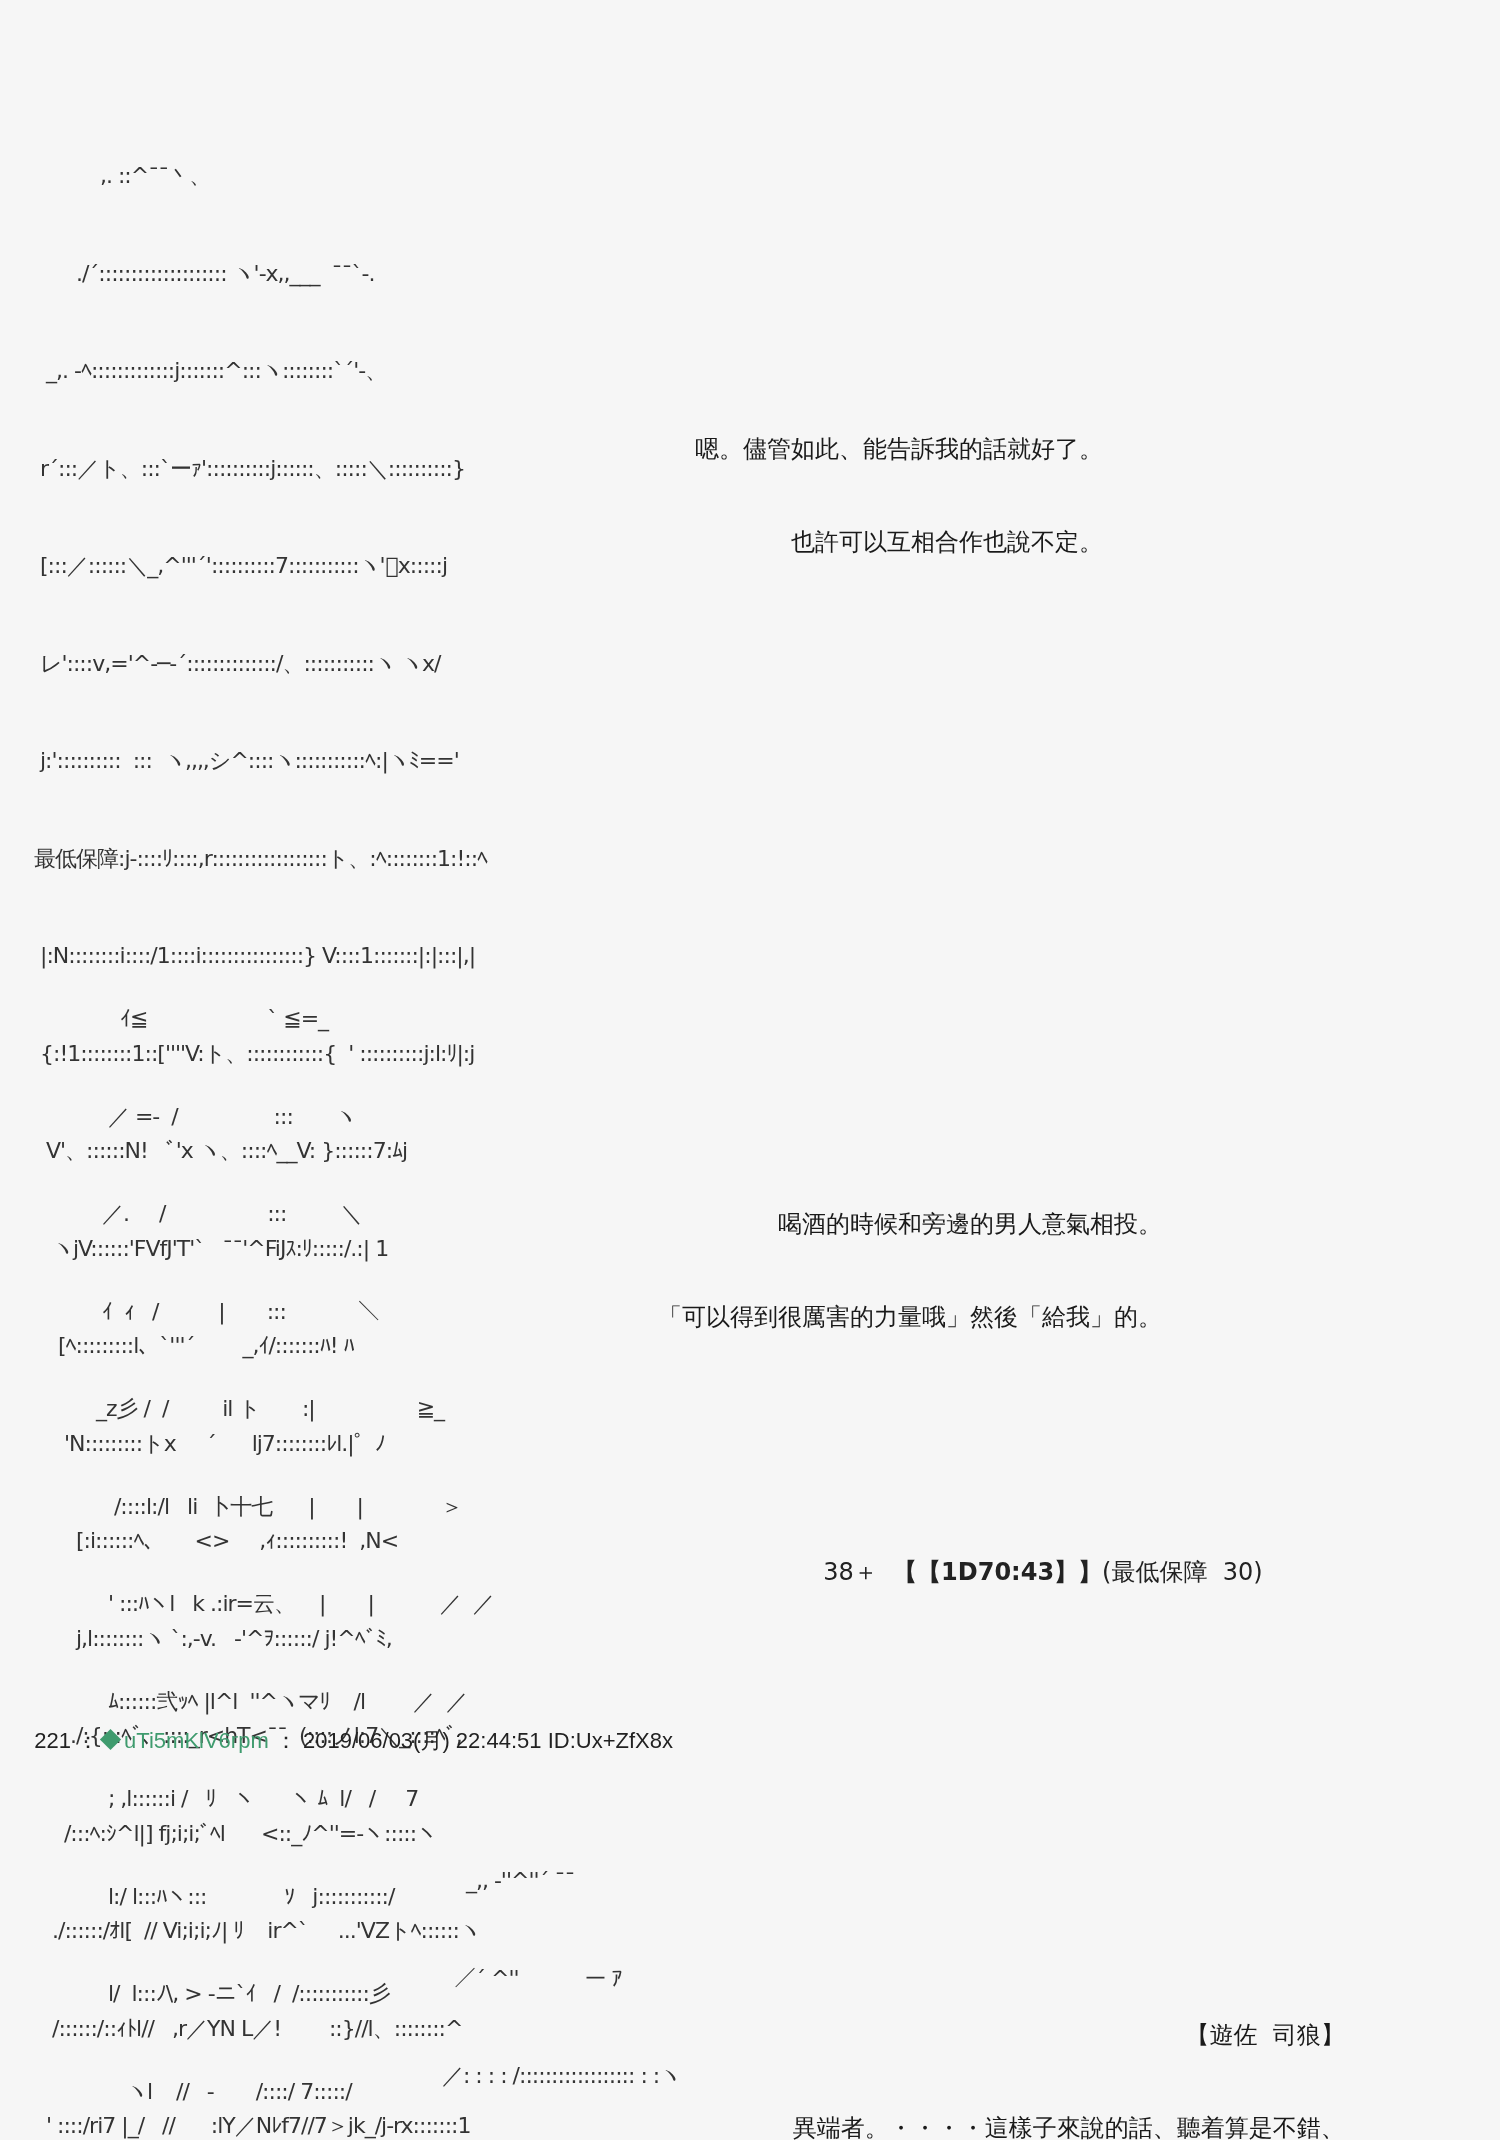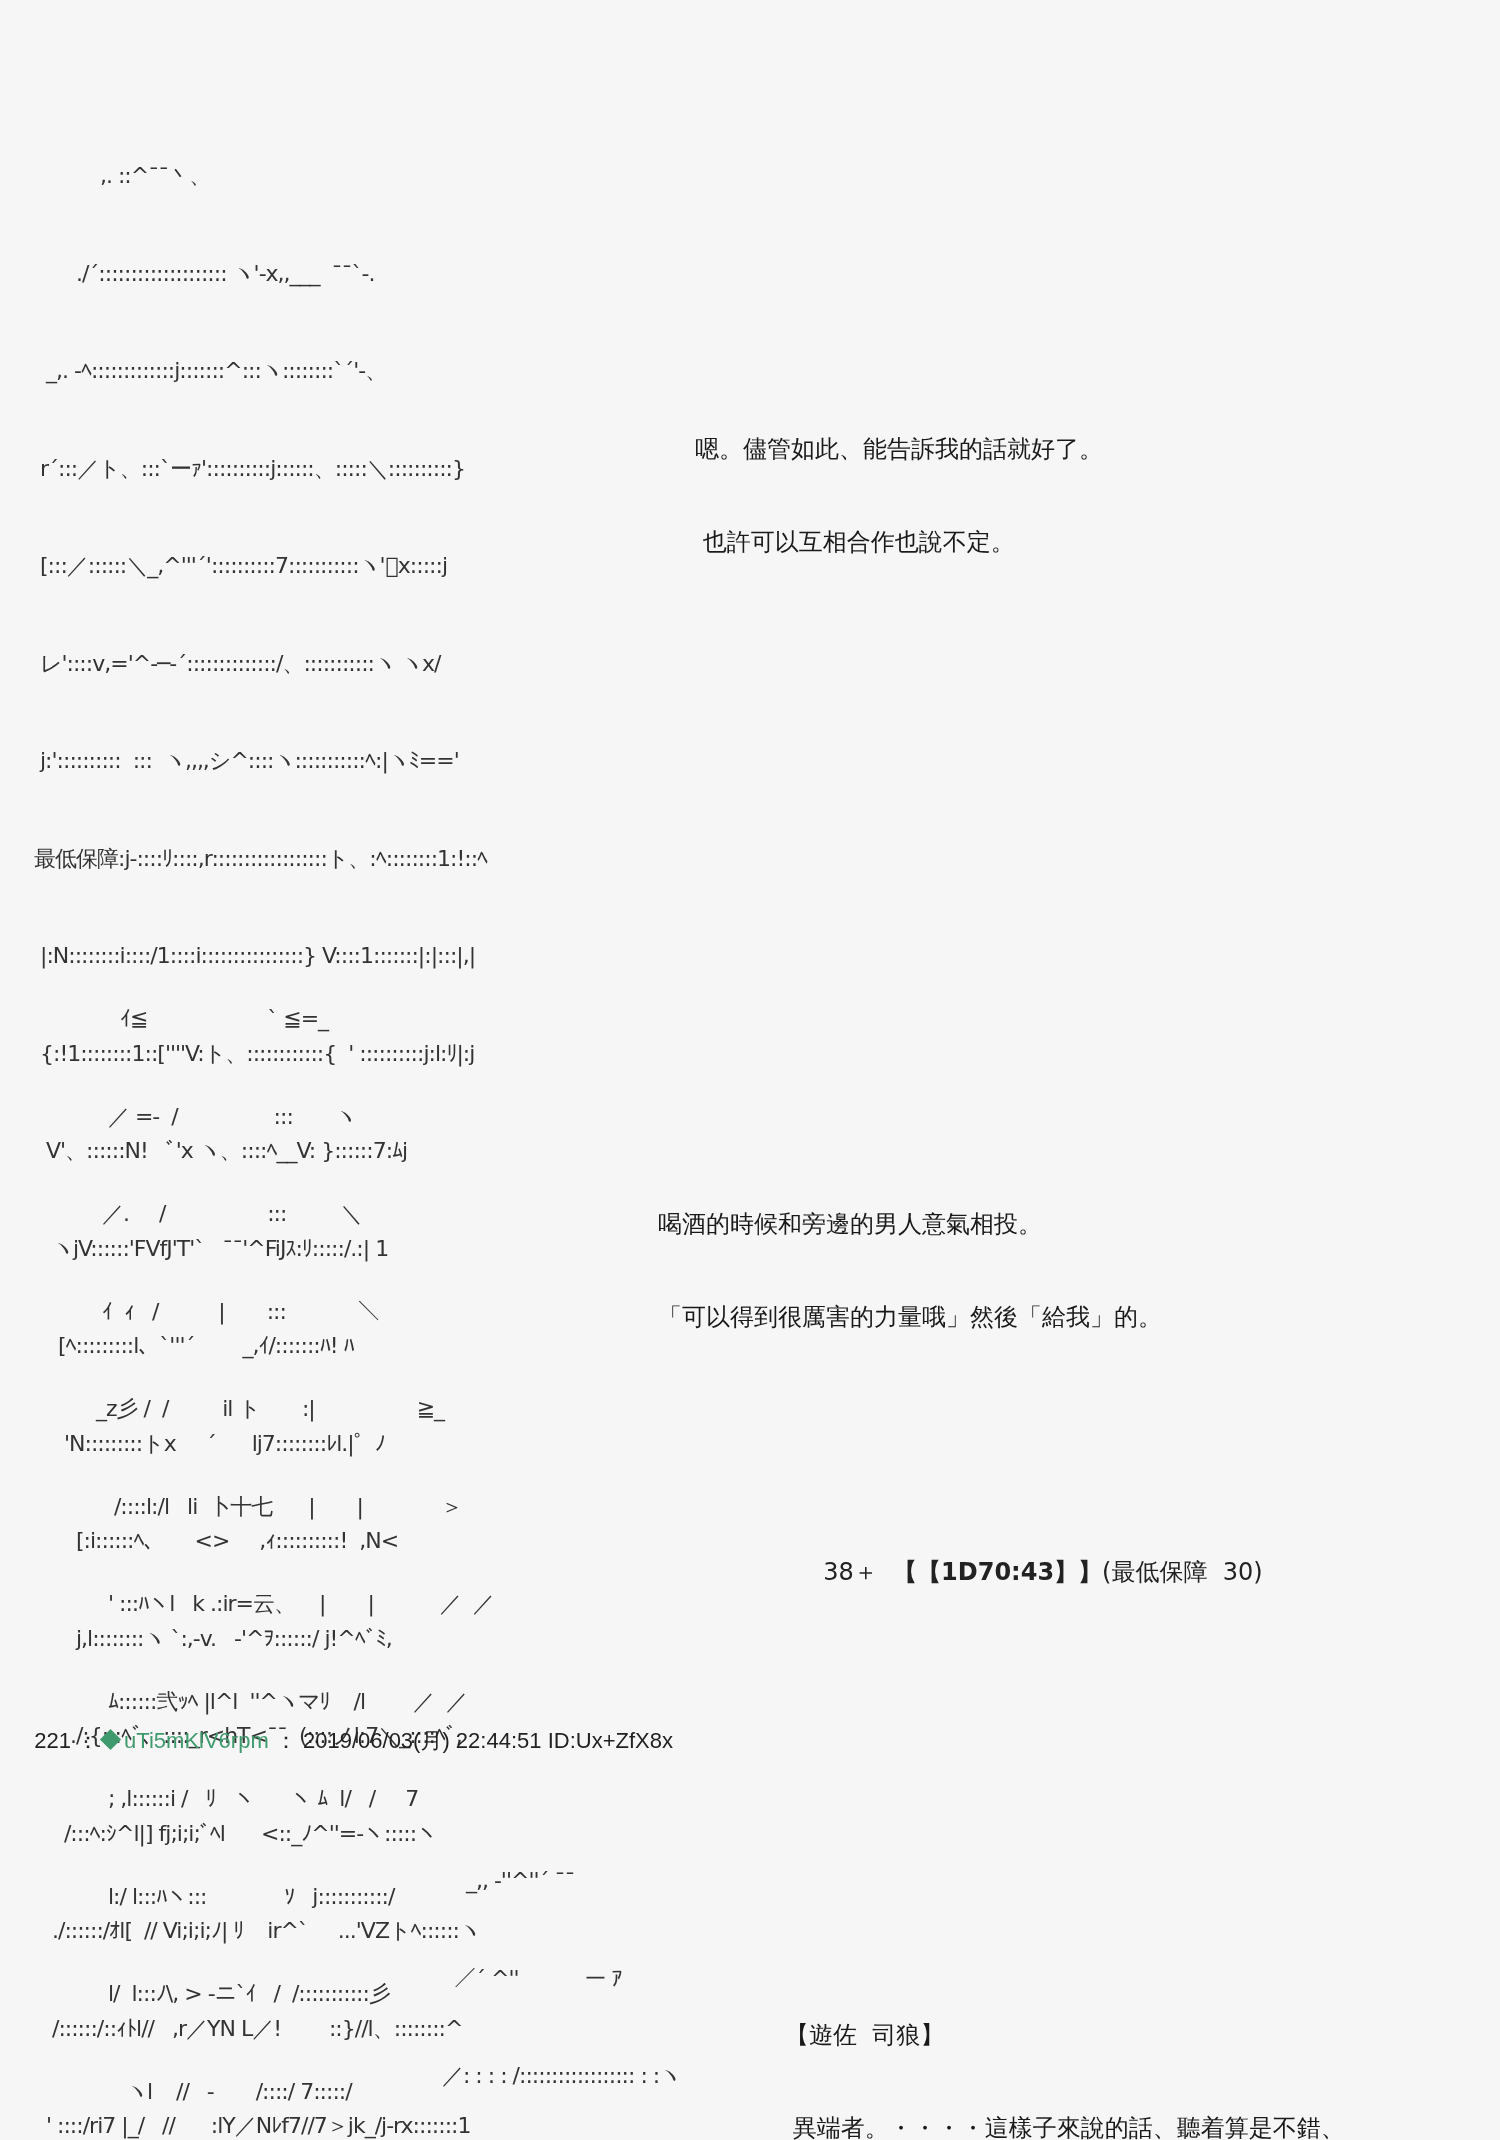--- a/index.html
+++ b/index.html
@@ -13,21 +13,21 @@
     font-family: "DejaVu Sans", sans-serif;
     font-size: 22px; line-height: 32.5px; color: #333;
     letter-spacing: -1px;
   }
   .aa .ln { display: block; height: 32.5px; }
   .txt {
     position: absolute; white-space: pre; margin: 0;
     font-family: "DejaVu Sans", sans-serif;
     font-size: 24px; line-height: 31px; color: #1a1a1a;
   }
-  .txt .ln { display: block; }
+  .txt .ln { display: block; text-align: right; }
   .bold { font-weight: bold; }
   .post-header {
     position: absolute; left: 22px; top: 1700px;
     font-family: Liberation Sans, sans-serif; font-size: 22px; color: #222;
     white-space: pre;
   }
   .post-header .name { color: #3f9b6e; }
   .diamond {
     display: inline-block; width: 15px; height: 15px; background: #3f9b6e;
     transform: rotate(45deg); margin: 0 6px 0 4px; vertical-align: 1px;

